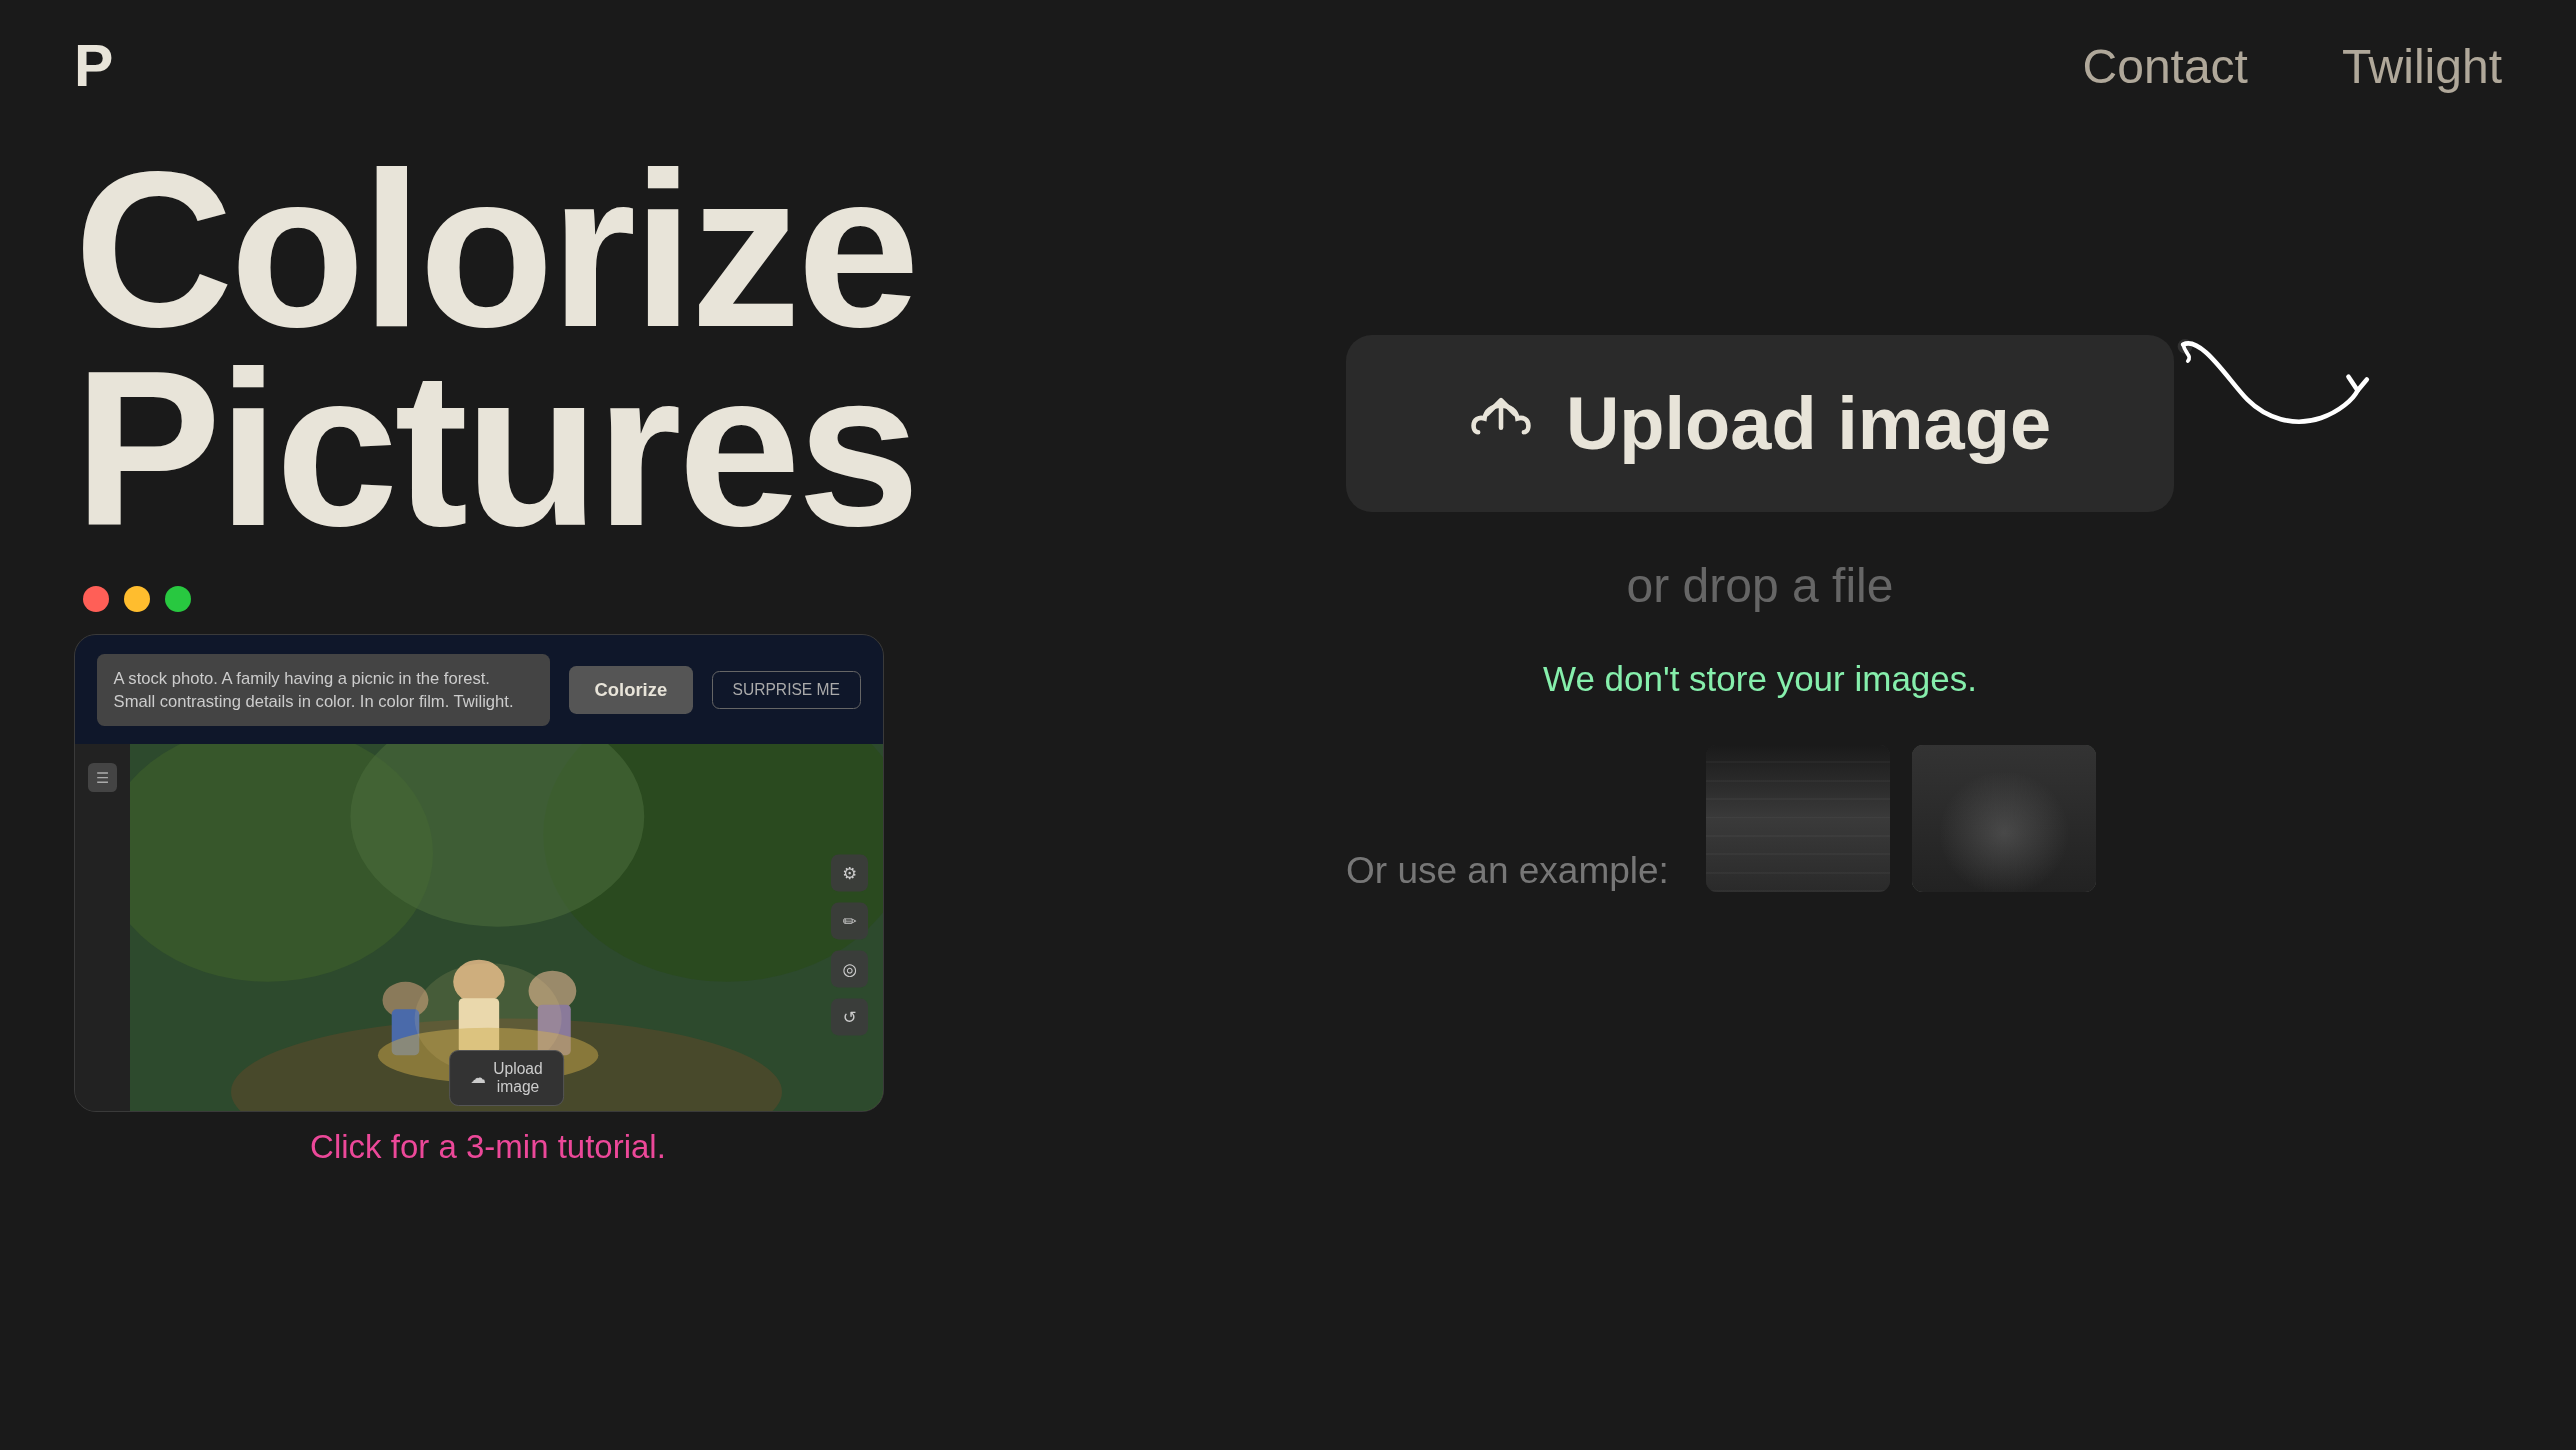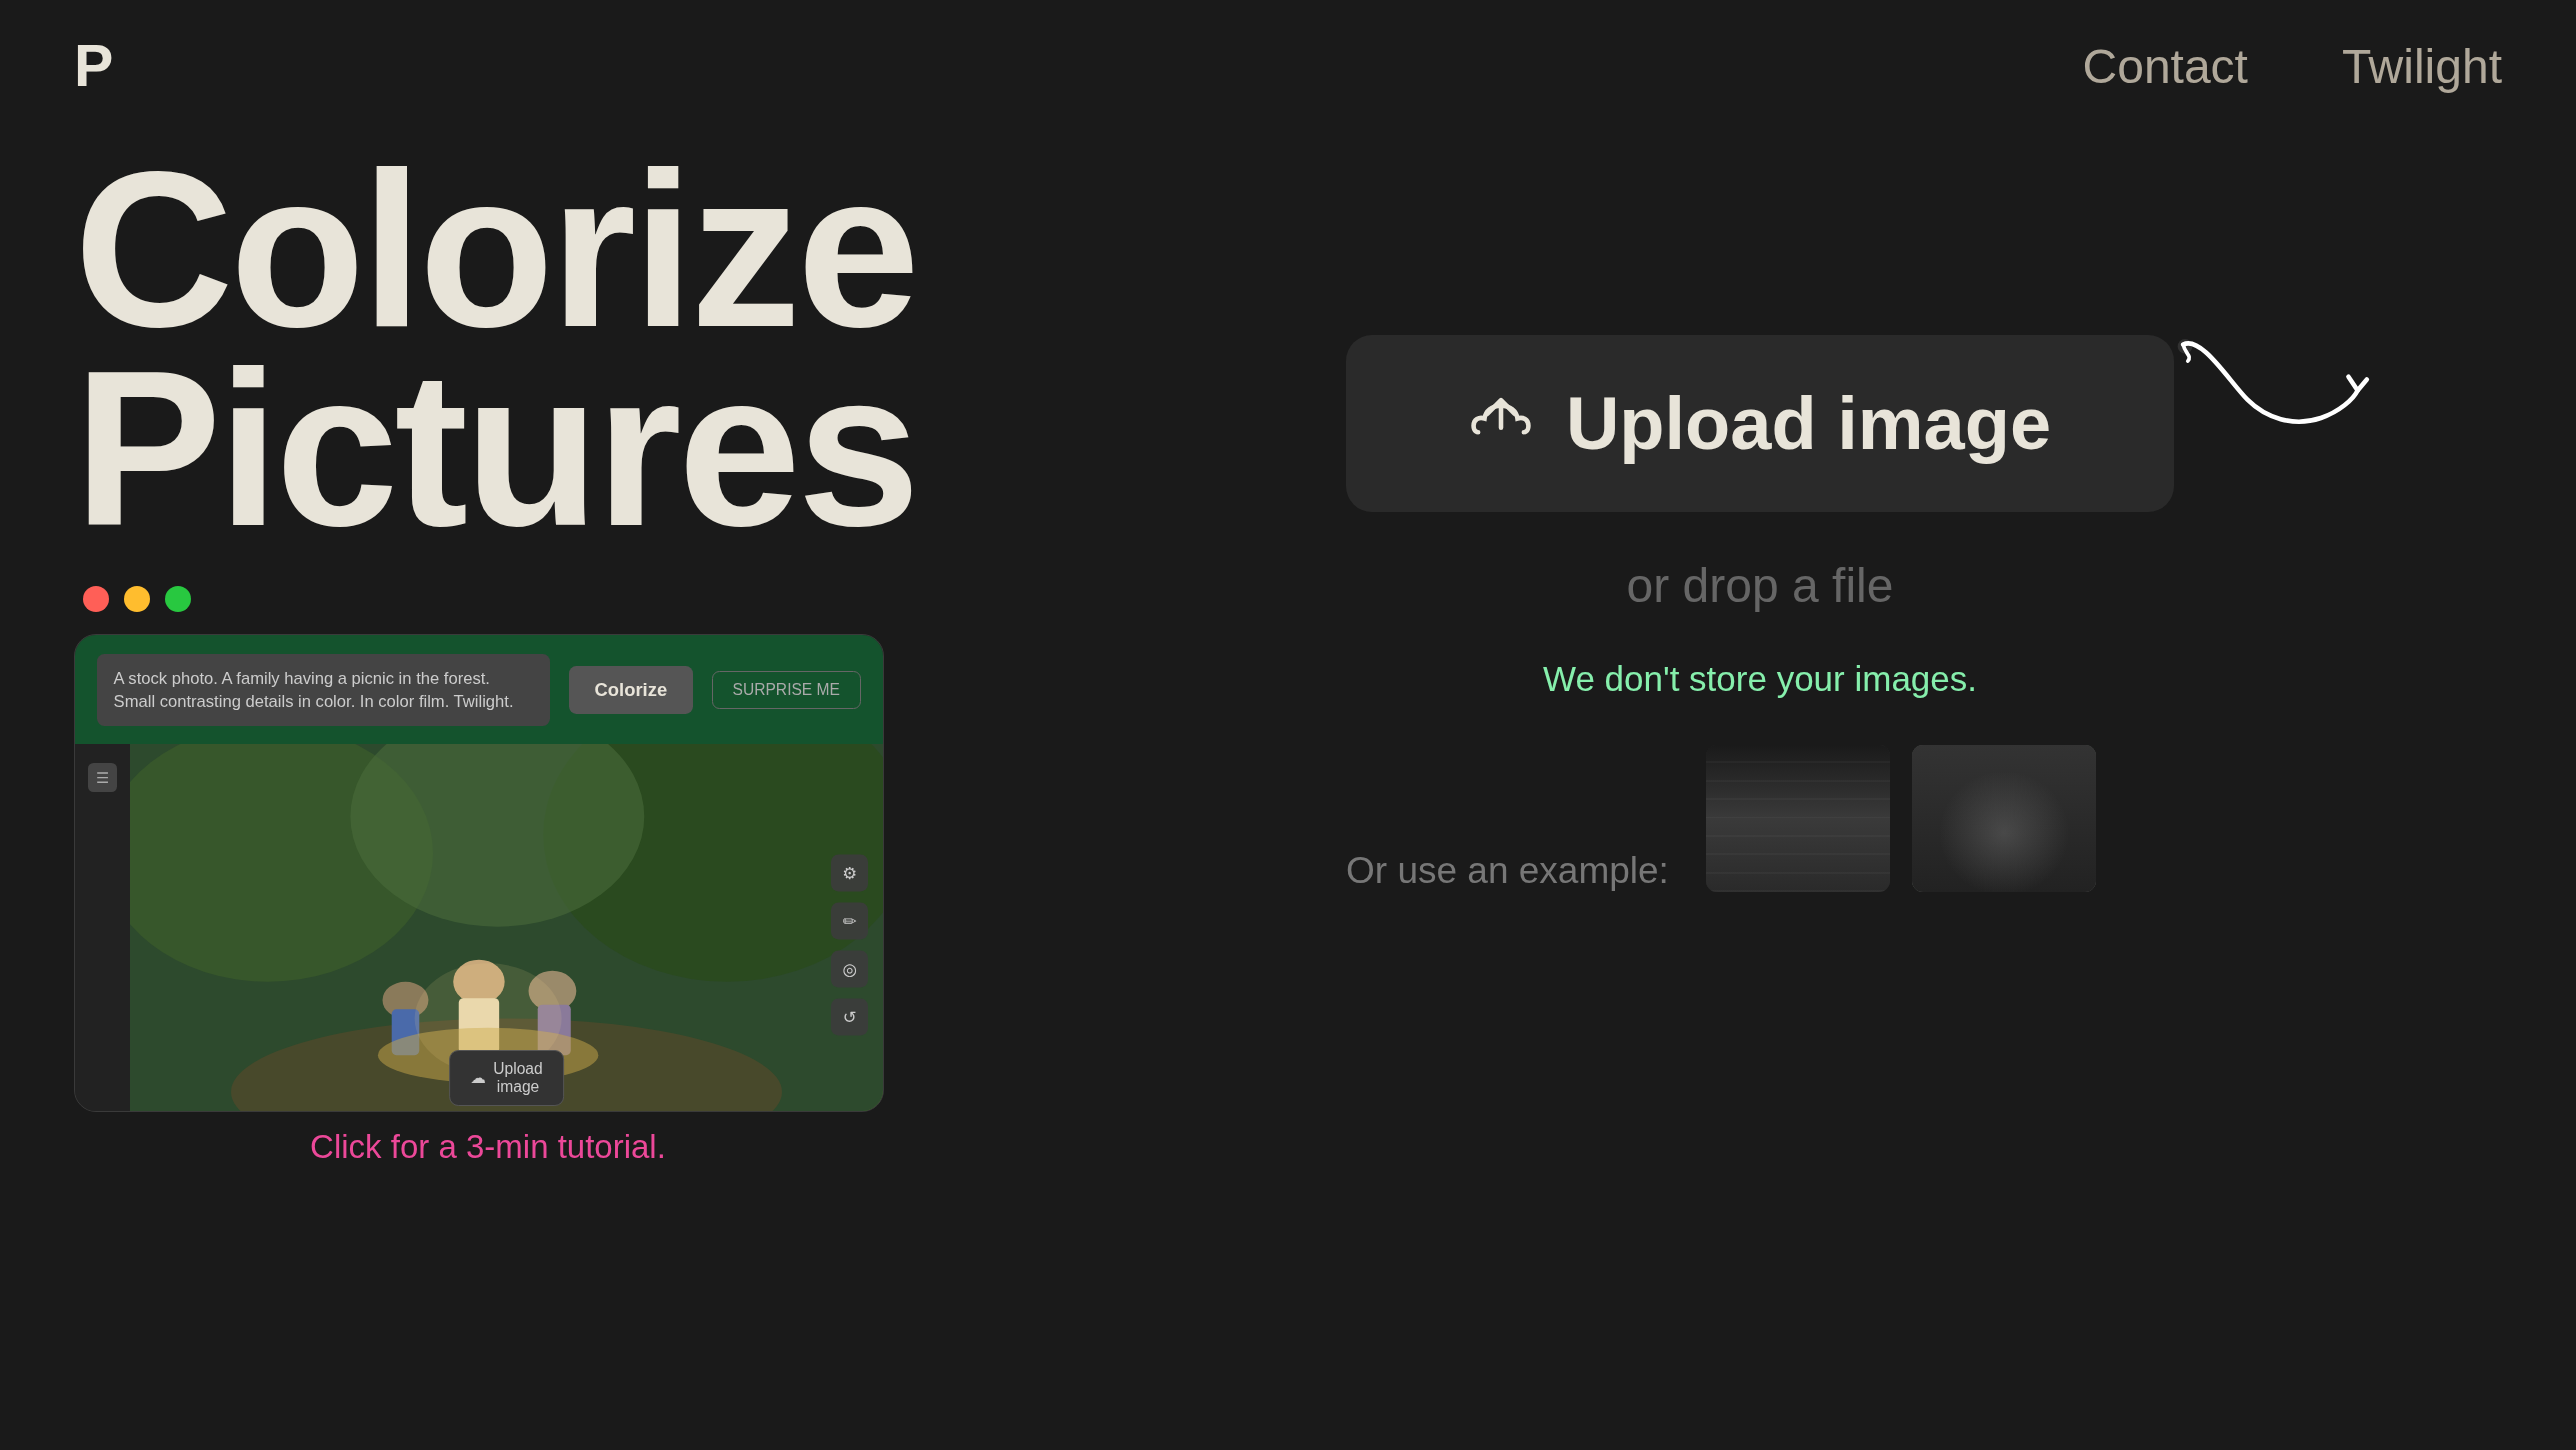--- a/index.html
+++ b/index.html
@@ -110,21 +110,21 @@
       border-radius: 22px;
       padding: 0;
       overflow: hidden;
       width: 810px;
       height: 478px;
       position: relative;
       border: 0.9px solid #3a3a3a;
     }
 
     .app-preview-top {
-      background: #14532d;
+      background: #0f172a;
       padding: 18.4px 22px;
       display: flex;
       align-items: center;
       gap: 18.4px;
     }
 
     .prompt-area {
       flex: 1;
       background: #444;
       border-radius: 7.4px;

